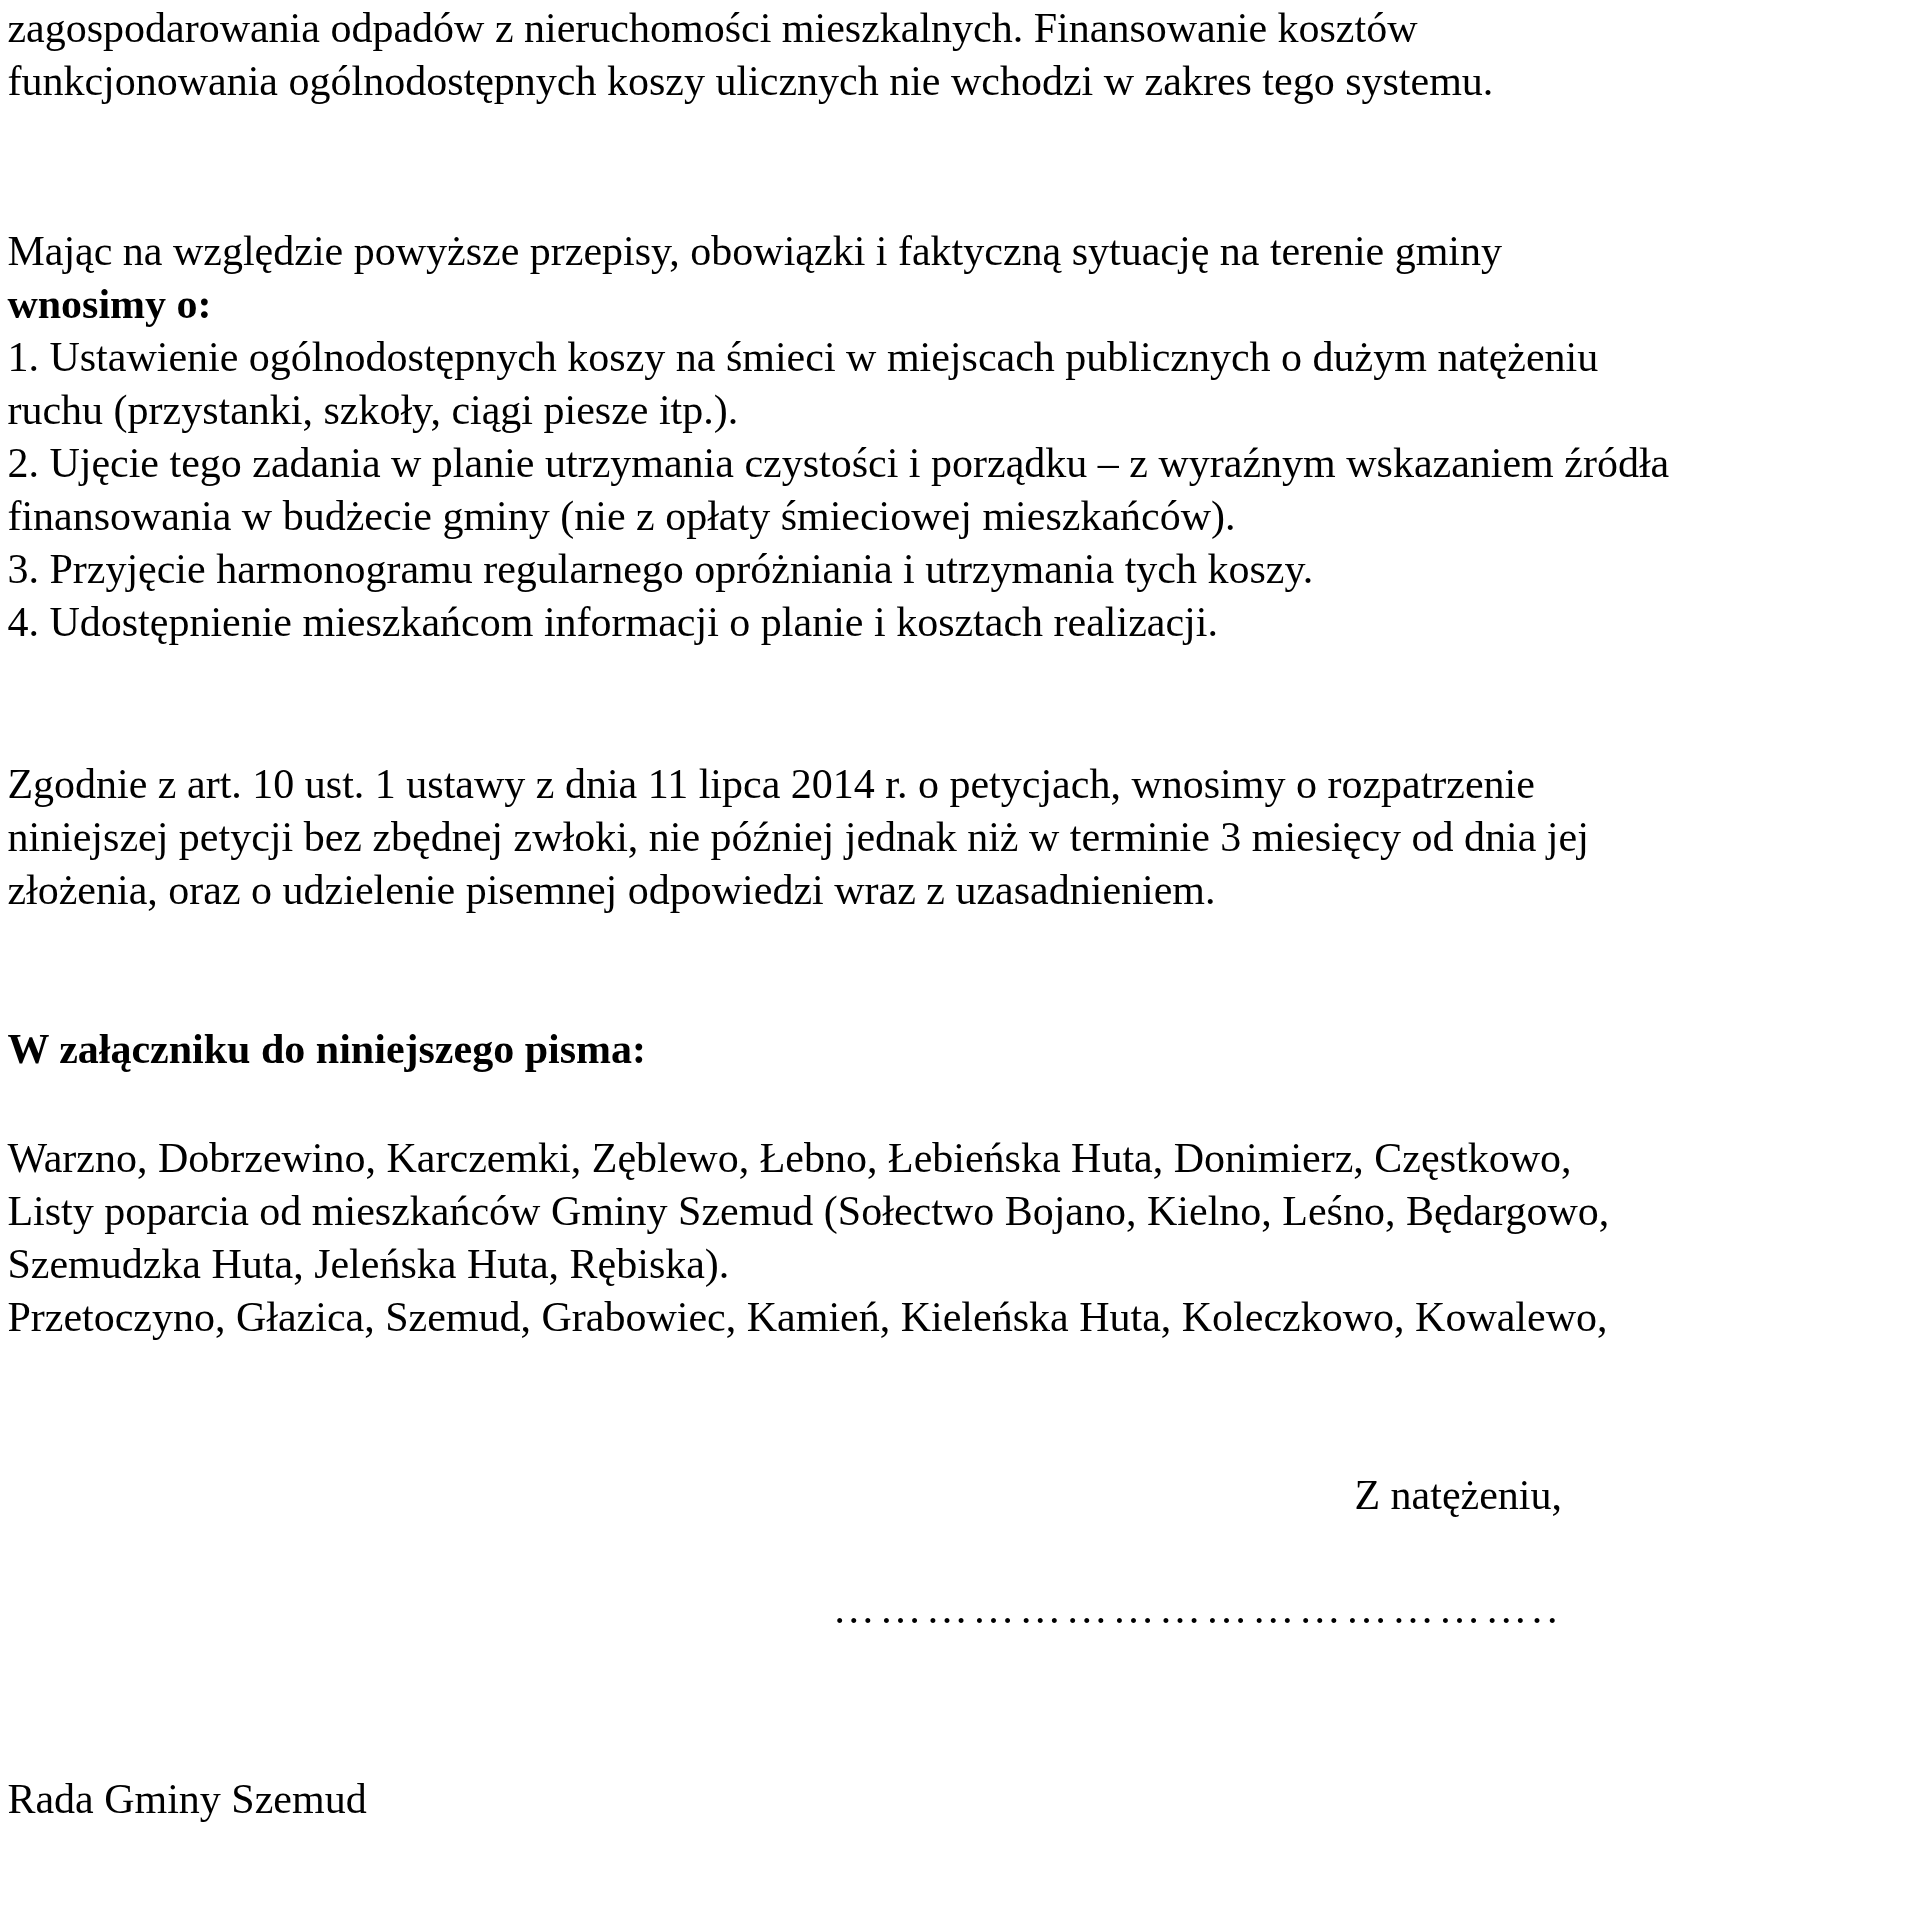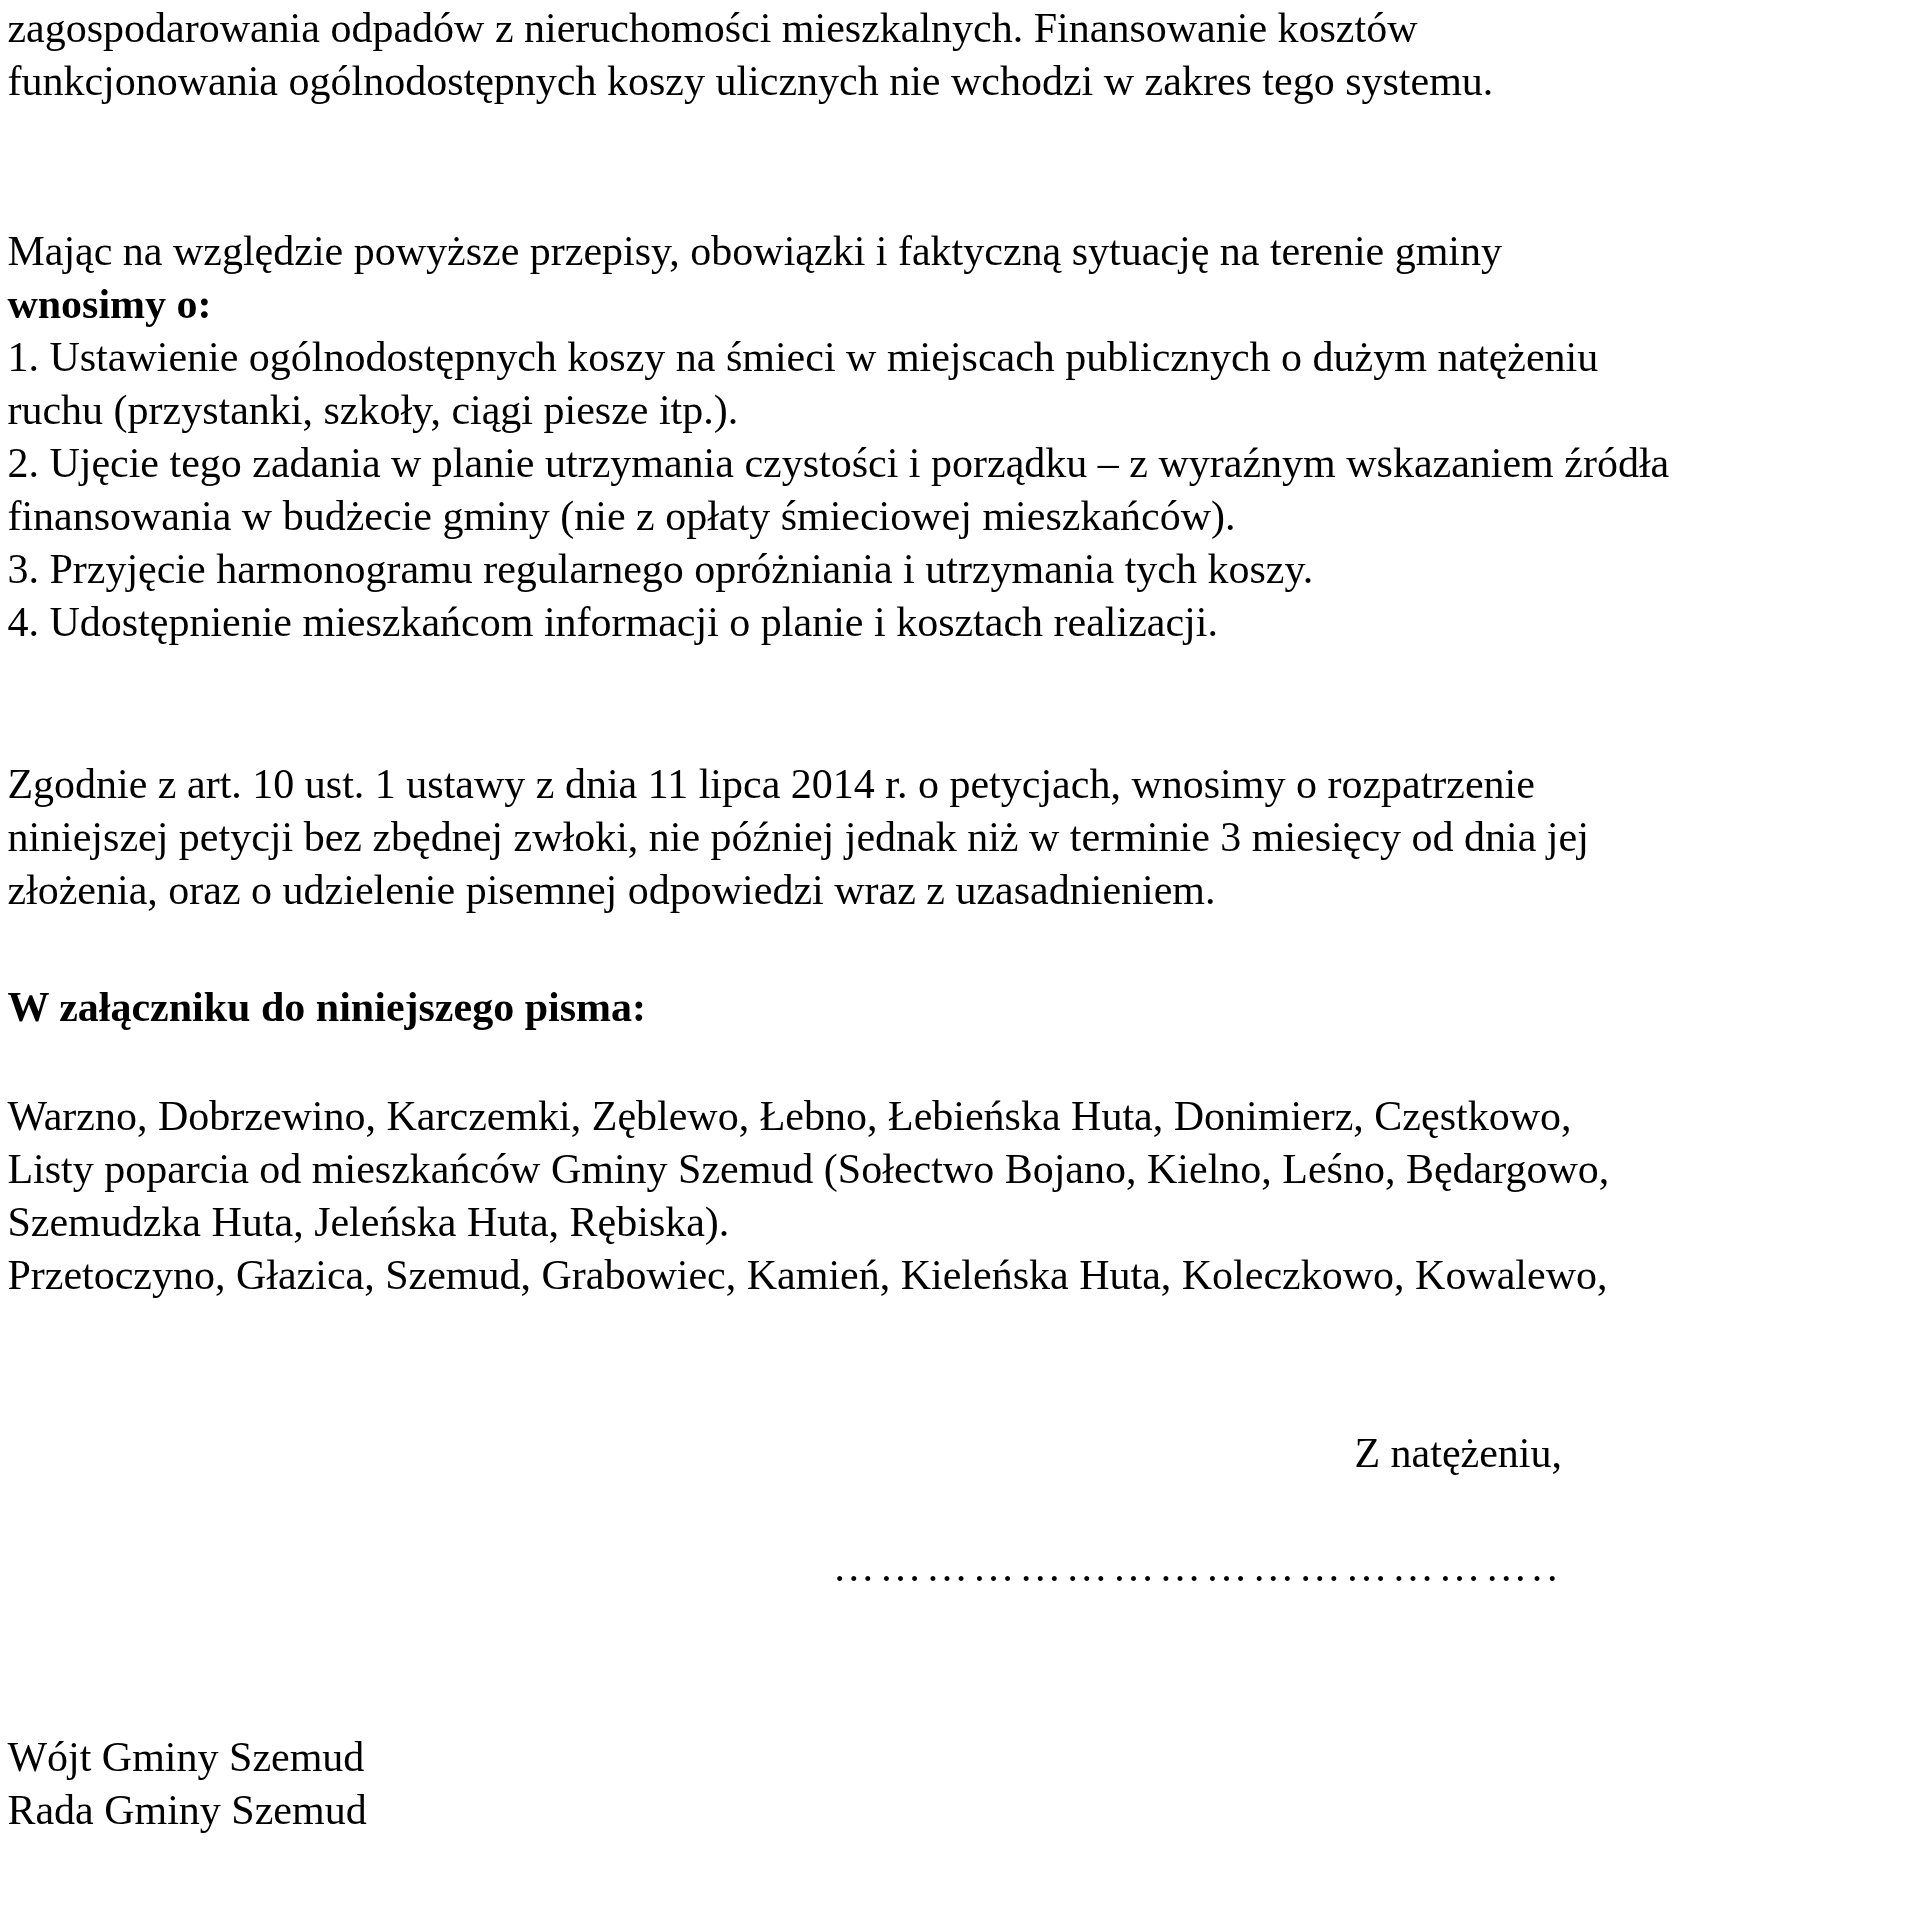--- a/index.html
+++ b/index.html
@@ -30,21 +30,21 @@
   }
   .right {
     text-align: right;
   }
   .dots {
     letter-spacing: 4.6px;
   }
   
   .gap-request     { margin-top: 117px; }
   .gap-legal       { margin-top: 109px; }
-  .gap-attach-head { margin-top: 64px; }
+  .gap-attach-head { margin-top: 106px; }
   .gap-attach-para { margin-top: 56px;  }
   .gap-salutation  { margin-top: 125px; }
   .gap-dots        { margin-top: 61px;  }
   .gap-cc          { margin-top: 137px; }
 </style>
 </head>
 <body>
 
 <div class="page">
 
@@ -77,18 +77,17 @@
     <div class="line">Listy poparcia od mieszkańców Gminy Szemud (Sołectwo Bojano, Kielno, Leśno, Będargowo,</div>
     <div class="line">Szemudzka Huta, Jeleńska Huta, Rębiska).</div>
     <div class="line">Przetoczyno, Głazica, Szemud, Grabowiec, Kamień, Kieleńska Huta, Koleczkowo, Kowalewo,</div>
   </div>
 
   <div class="line right gap-salutation">Z natężeniu,</div>
 
   <div class="line right dots gap-dots">………………………………………..</div>
 
   <div class="gap-cc">
-    <div class="line">Wójt Gminy Szemud</div>
     <div class="line">Rada Gminy Szemud</div>
   </div>
 
 </div>
 
 
 </body></html>

